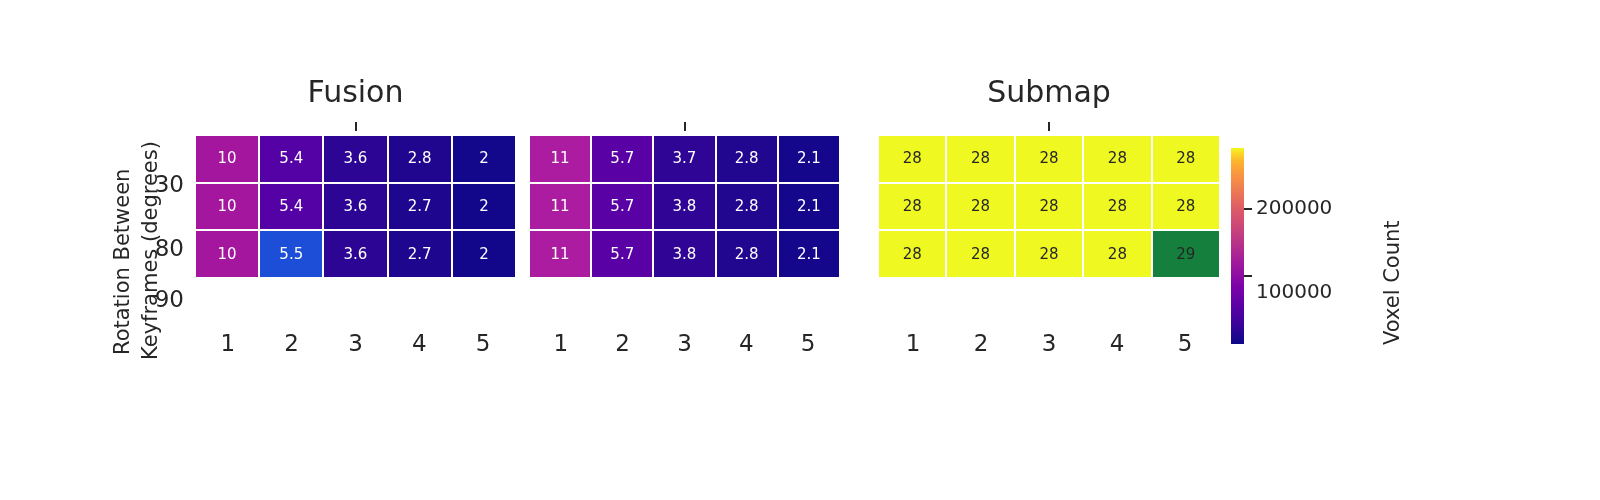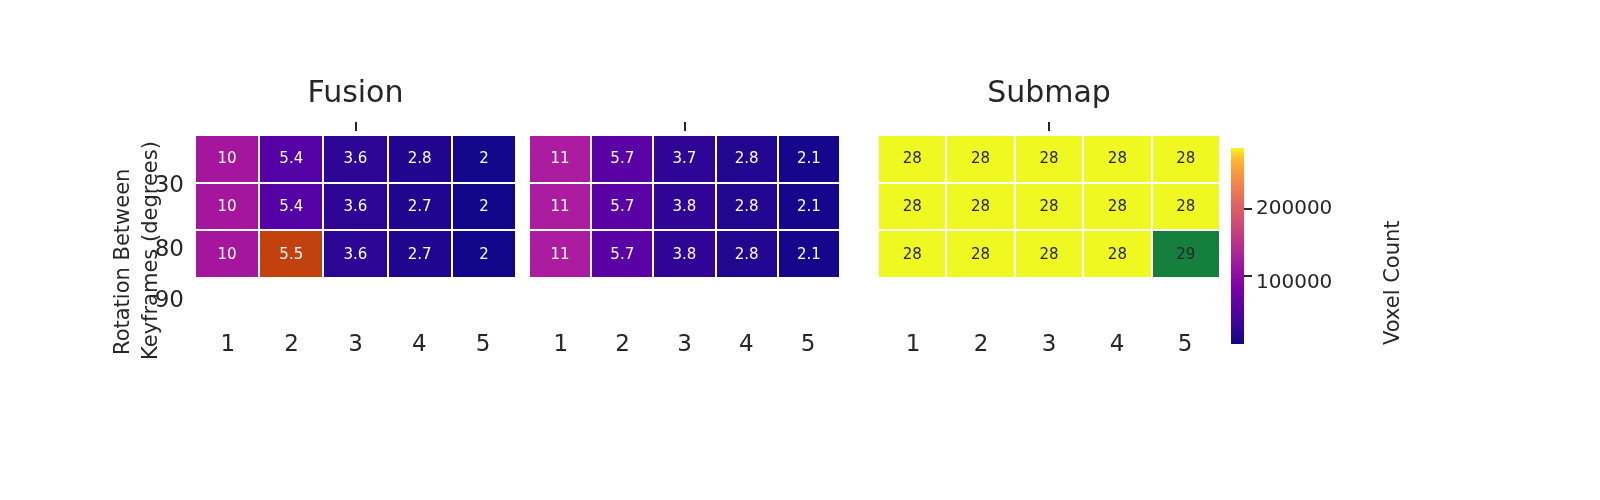--- a/index.html
+++ b/index.html
@@ -108,21 +108,21 @@
           <div class="cell" style="background: rgb(84, 1, 165); color: rgb(255, 255, 255);">5.4</div>
           <div class="cell" style="background: rgb(44, 5, 149); color: rgb(255, 255, 255);">3.6</div>
           <div class="cell" style="background: rgb(32, 6, 143); color: rgb(255, 255, 255);">2.8</div>
           <div class="cell" style="background: rgb(19, 7, 139); color: rgb(255, 255, 255);">2</div>
           <div class="cell" style="background: rgb(165, 22, 159); color: rgb(255, 255, 255);">10</div>
           <div class="cell" style="background: rgb(84, 1, 165); color: rgb(255, 255, 255);">5.4</div>
           <div class="cell" style="background: rgb(44, 5, 149); color: rgb(255, 255, 255);">3.6</div>
           <div class="cell" style="background: rgb(30, 6, 143); color: rgb(255, 255, 255);">2.7</div>
           <div class="cell" style="background: rgb(18, 7, 139); color: rgb(255, 255, 255);">2</div>
           <div class="cell" style="background: rgb(165, 22, 159); color: rgb(255, 255, 255);">10</div>
-          <div class="cell" style="background: #c2410c; color: rgb(255, 255, 255);">5.5</div>
+          <div class="cell" style="background: #1d4ed8; color: rgb(255, 255, 255);">5.5</div>
           <div class="cell" style="background: rgb(44, 5, 149); color: rgb(255, 255, 255);">3.6</div>
           <div class="cell" style="background: rgb(30, 6, 143); color: rgb(255, 255, 255);">2.7</div>
           <div class="cell" style="background: rgb(18, 7, 139); color: rgb(255, 255, 255);">2</div>
         </div>
         <div class="xtick" style="left: 31.9px;">1</div>
         <div class="xtick" style="left: 95.7px;">2</div>
         <div class="xtick" style="left: 159.5px;">3</div>
         <div class="xtick" style="left: 223.3px;">4</div>
         <div class="xtick" style="left: 287.1px;">5</div>
       </div>
@@ -176,19 +176,19 @@
         <div class="xtick" style="left: 170px;">3</div>
         <div class="xtick" style="left: 238px;">4</div>
         <div class="xtick" style="left: 306px;">5</div>
       </div>
     </div>
 
 
   <div class="cbar"></div>
   <div id="cbar-ticks">
       <div class="cbar-tick" style="top: 275.414px;"></div>
-      <div class="cbar-ticklabel" style="top: 271px;">100000</div>
+      <div class="cbar-ticklabel" style="top: 281px;">100000</div>
       <div class="cbar-tick" style="top: 207.828px;"></div>
       <div class="cbar-ticklabel" style="top: 196.828px;">200000</div>
     </div>
   <div class="cbar-label">Voxel Count</div>
 
 </div>
 
 </body></html>

